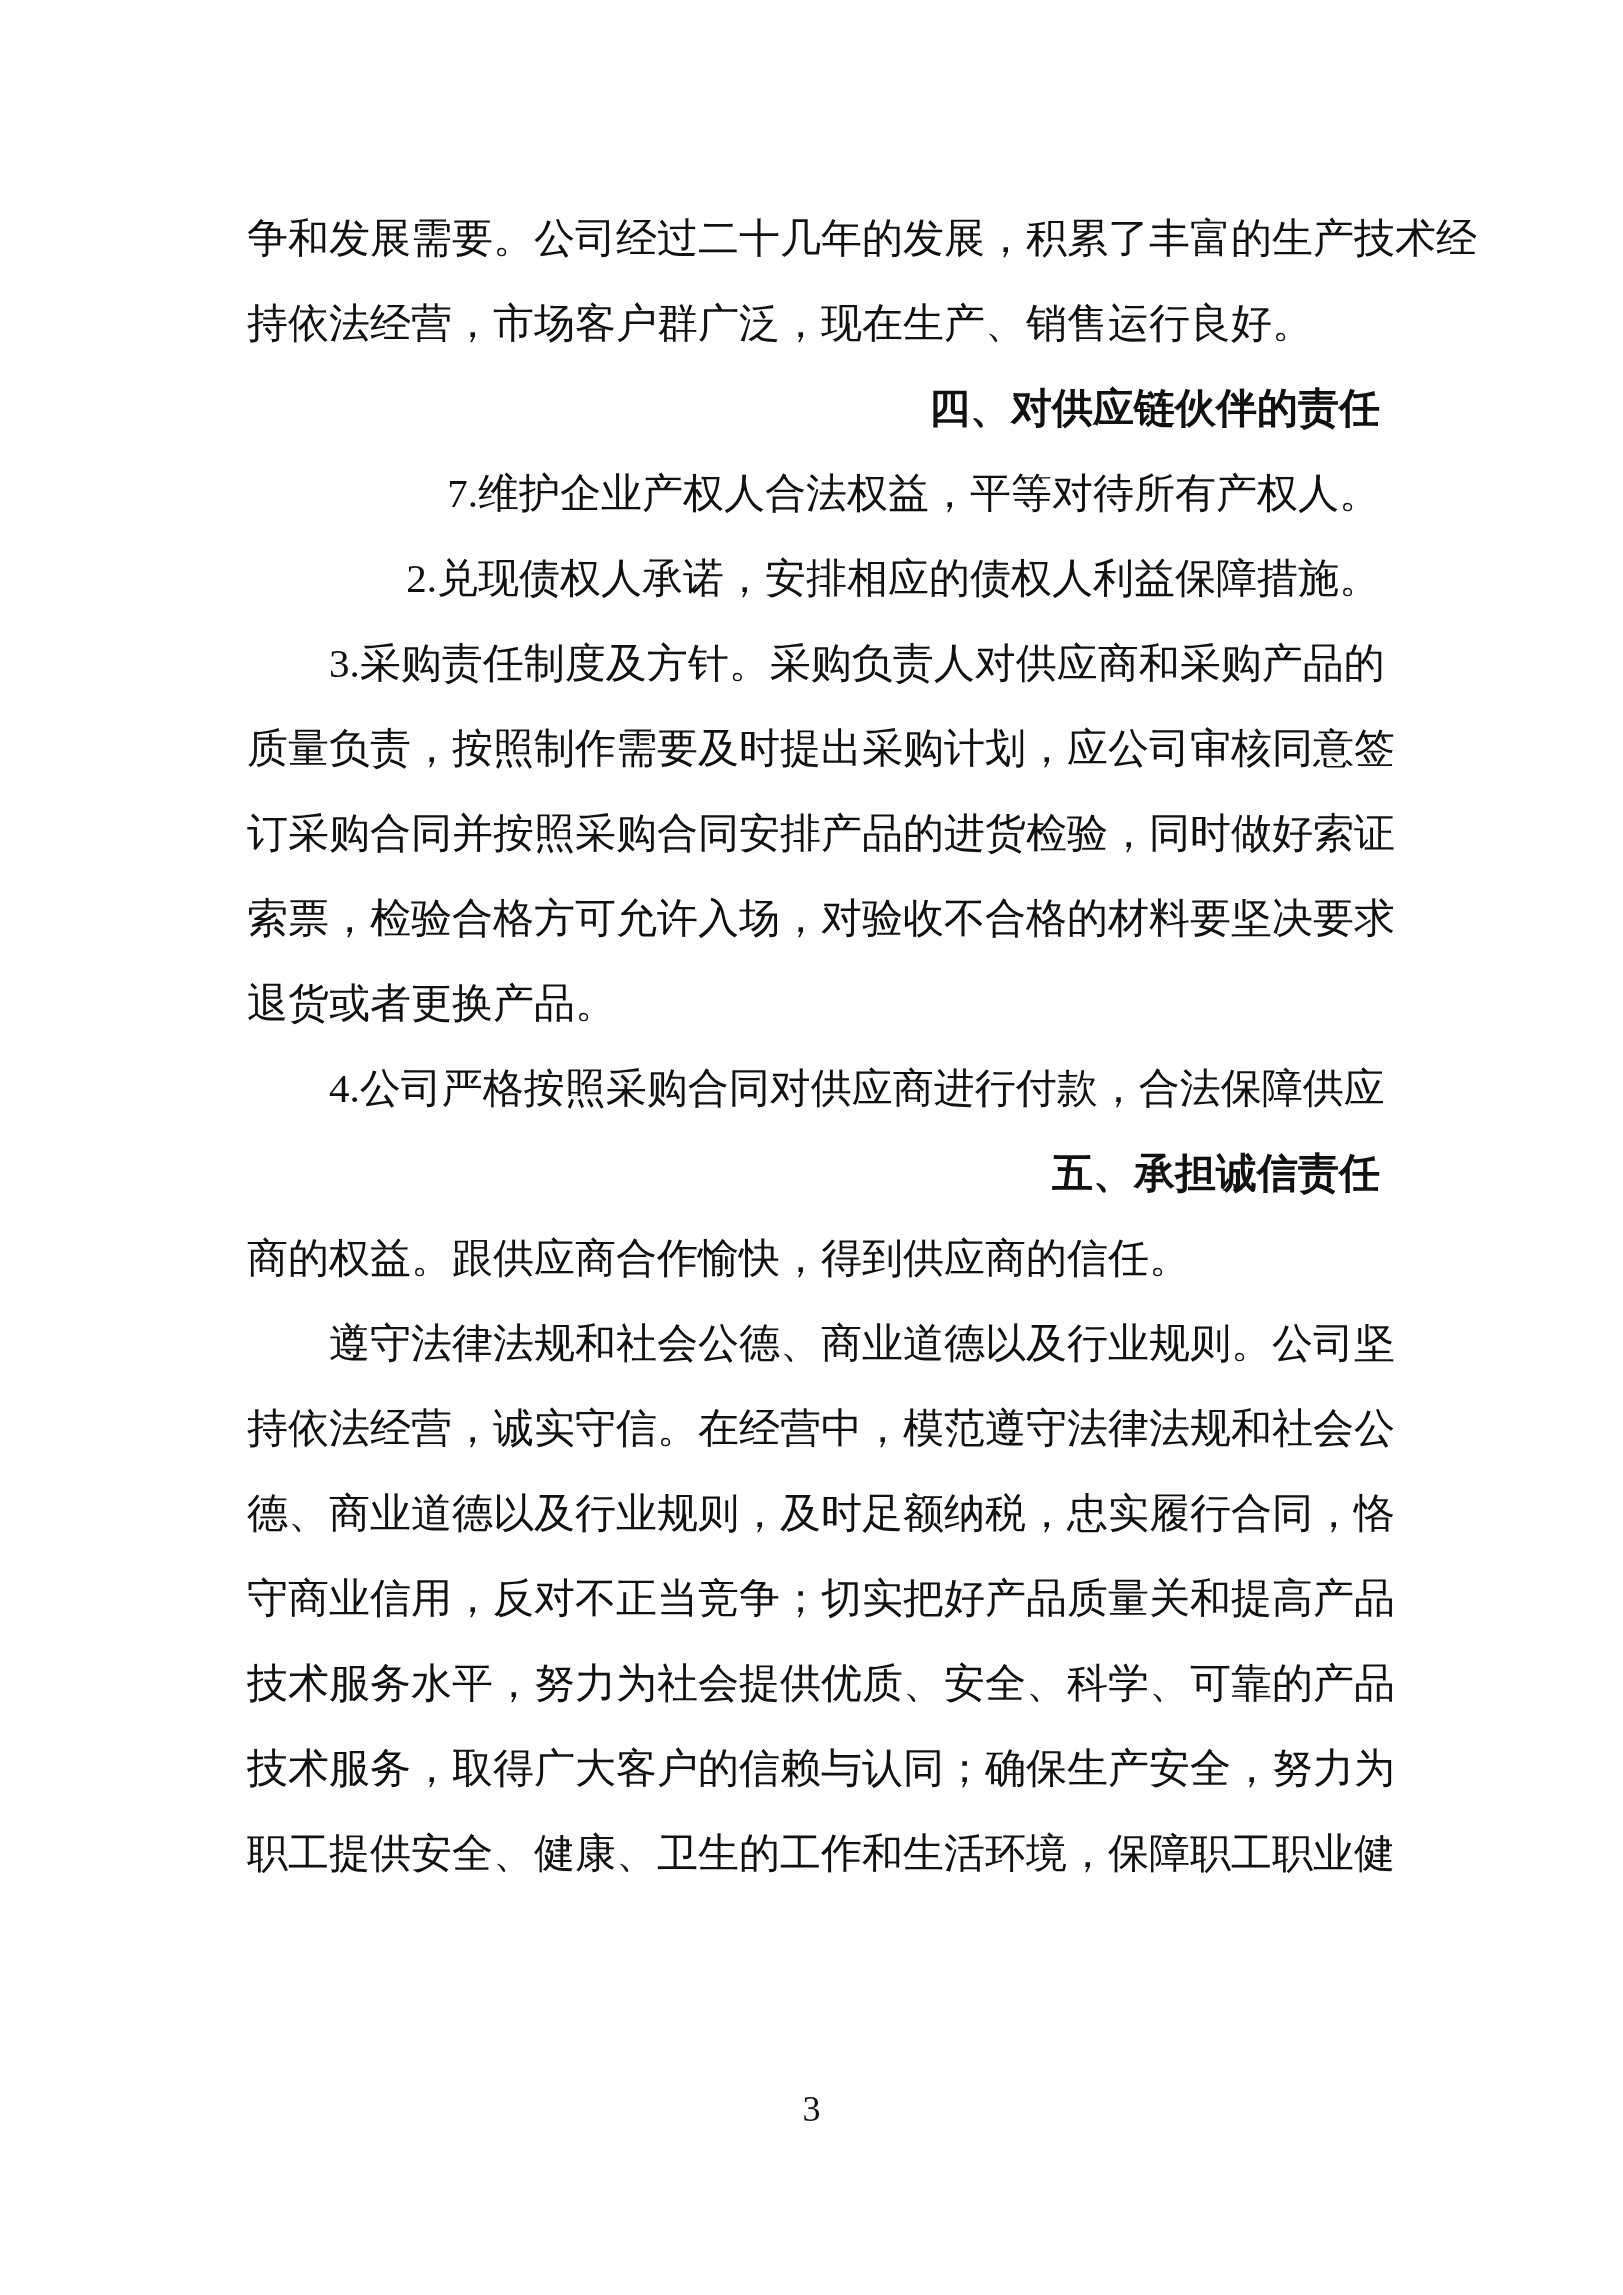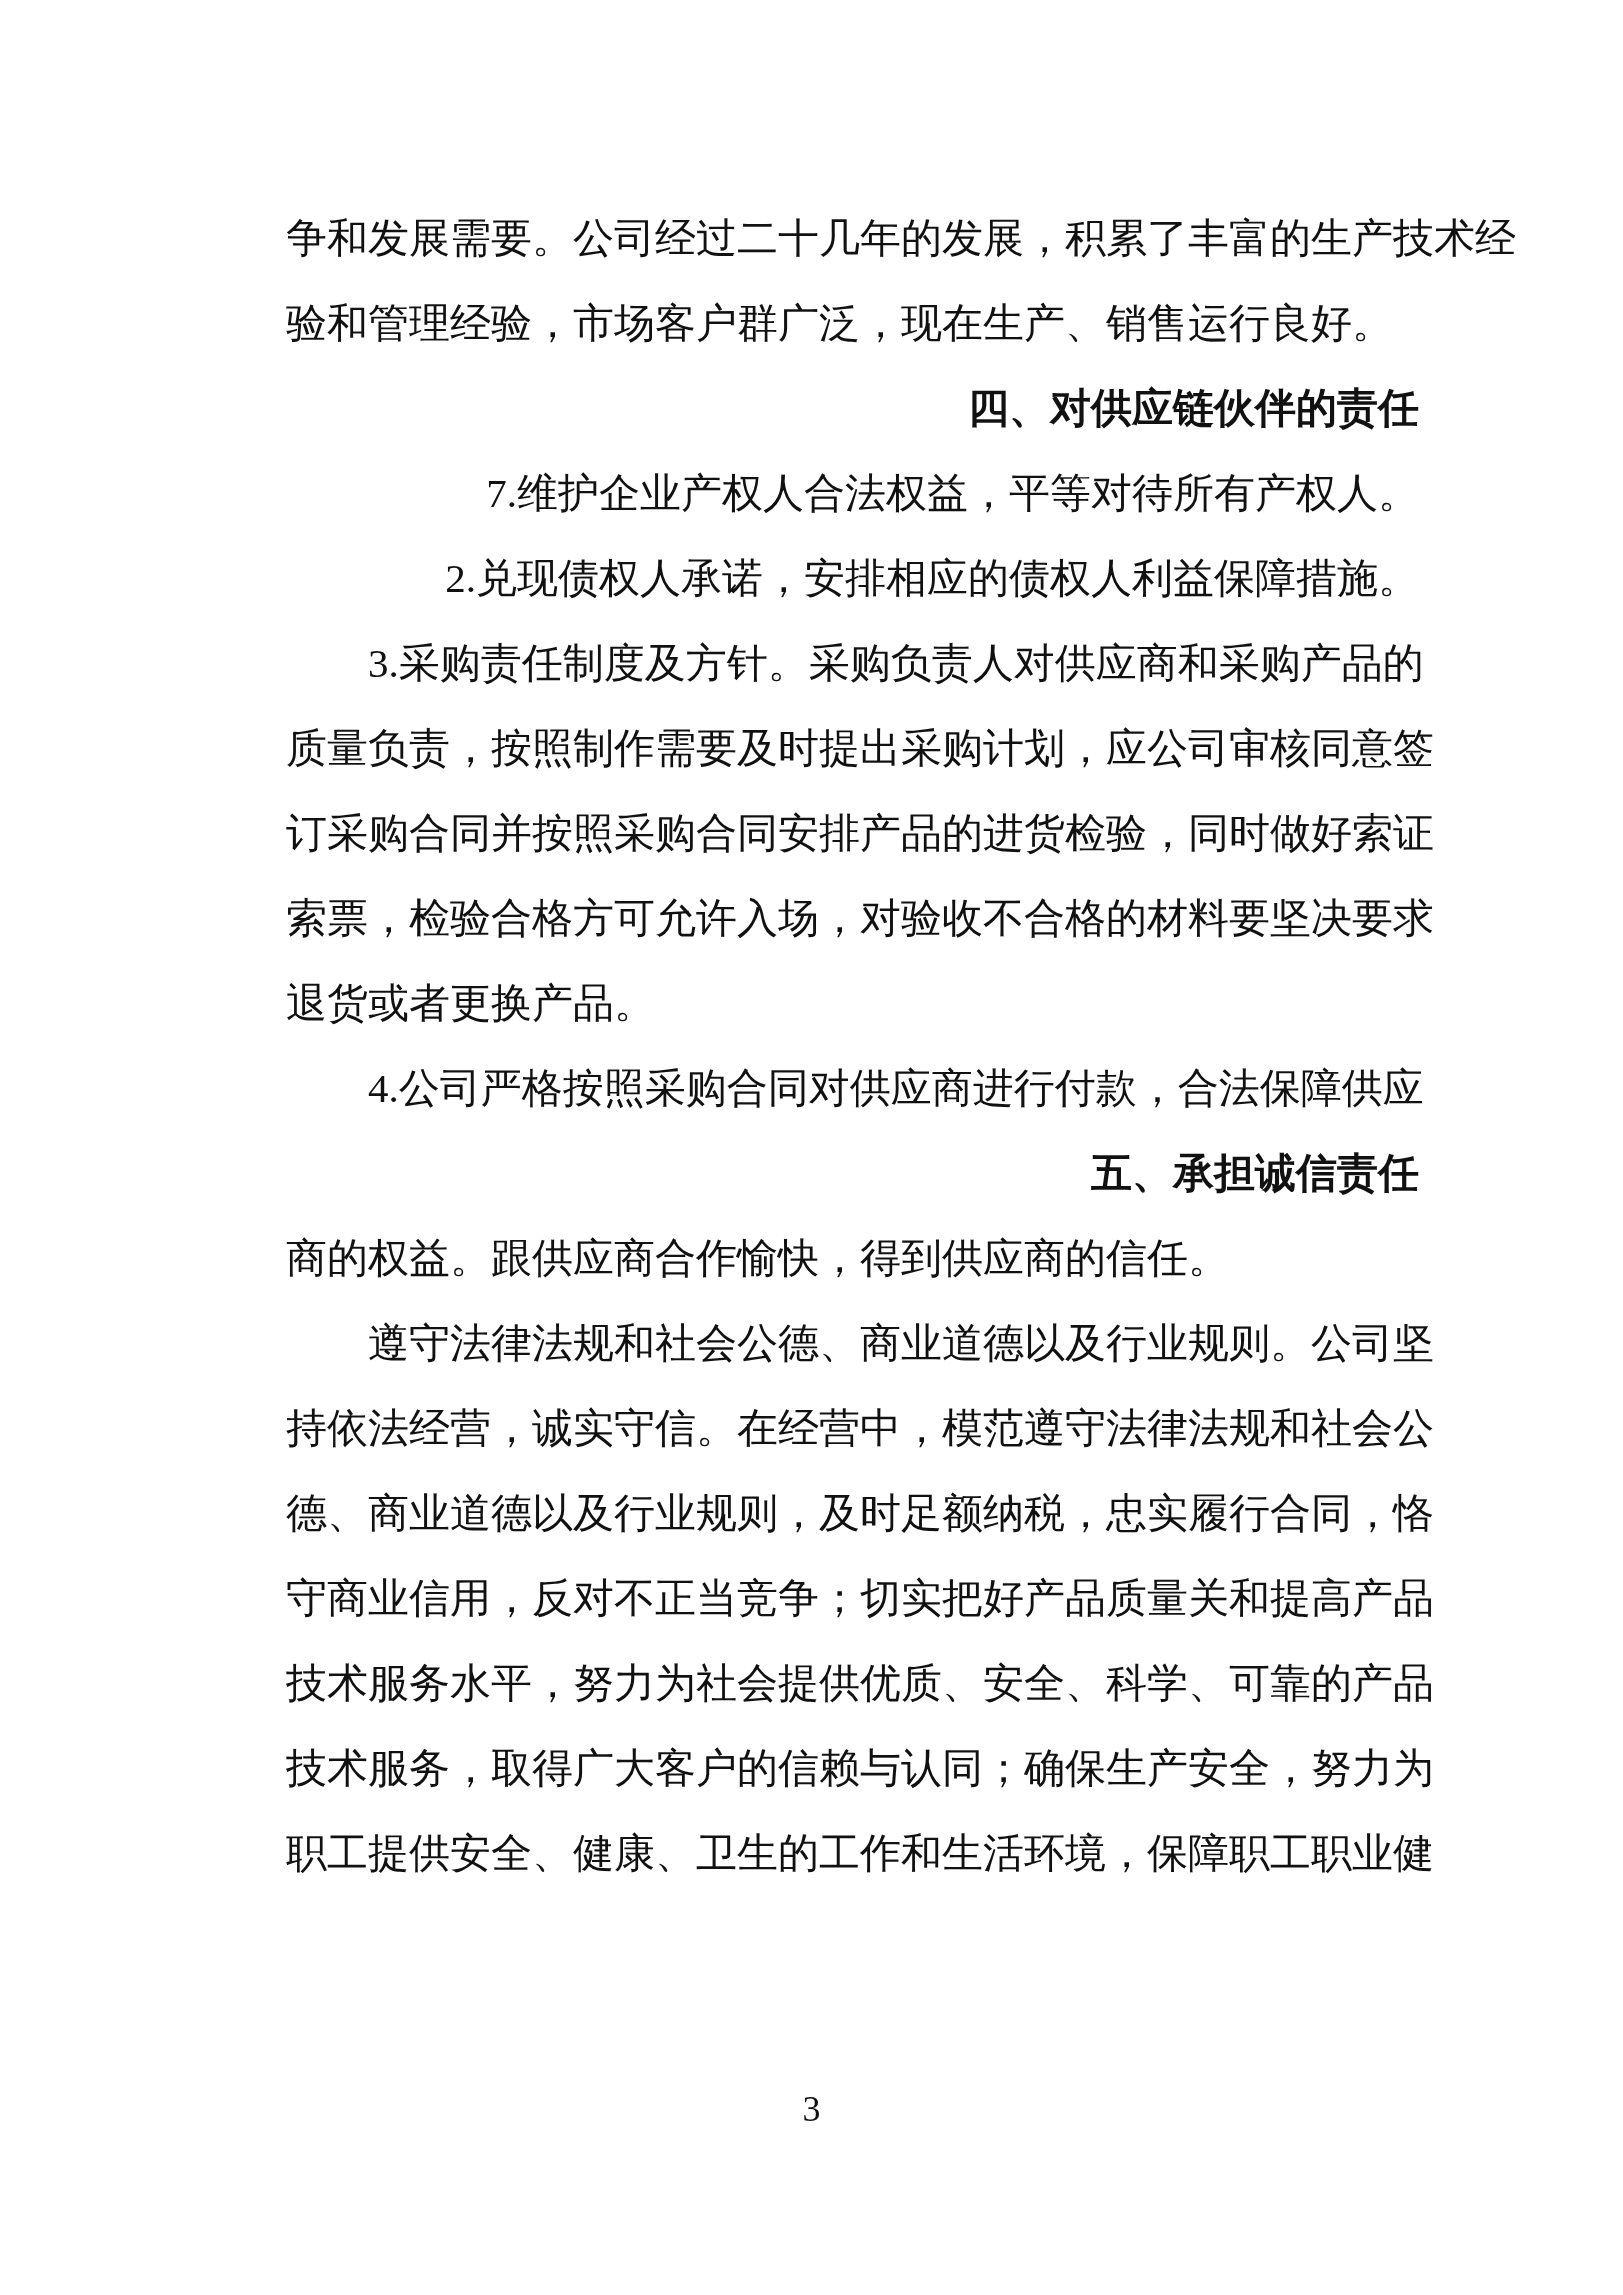--- a/index.html
+++ b/index.html
@@ -14,21 +14,20 @@
     background: #ffffff;
     color: #111111;
     font-family: "Liberation Serif", serif;
     overflow: hidden;
   }
   .text-block {
     position: absolute;
     left: 247px;
     top: 196px;
     width: 1133px;
-    margin-left: 39px;
   }
   .line {
     font-size: 41px;
     line-height: 85px;
     height: 85px;
     white-space: nowrap;
     letter-spacing: 0;
     color: #111111;
   }
   .line.indent {
@@ -48,21 +47,21 @@
     line-height: 44px;
     color: #111111;
   }
 </style>
 </head>
 <body>
 
 <div class="page">
   <div class="text-block">
       <div class="line">争和发展需要。公司经过二十几年的发展，积累了丰富的生产技术经</div>
-      <div class="line">验和管理经验，市场客户群广泛，现在生产、销售运行良好。</div>
+      <div class="line">持依法经营，市场客户群广泛，现在生产、销售运行良好。</div>
       <div class="line indent bold">四、对供应链伙伴的责任</div>
       <div class="line indent">7.维护企业产权人合法权益，平等对待所有产权人。</div>
       <div class="line indent">2.兑现债权人承诺，安排相应的债权人利益保障措施。</div>
       <div class="line indent">3.采购责任制度及方针。采购负责人对供应商和采购产品的</div>
       <div class="line">质量负责，按照制作需要及时提出采购计划，应公司审核同意签</div>
       <div class="line">订采购合同并按照采购合同安排产品的进货检验，同时做好索证</div>
       <div class="line">索票，检验合格方可允许入场，对验收不合格的材料要坚决要求</div>
       <div class="line">退货或者更换产品。</div>
       <div class="line indent">4.公司严格按照采购合同对供应商进行付款，合法保障供应</div>
       <div class="line indent bold">五、承担诚信责任</div>

